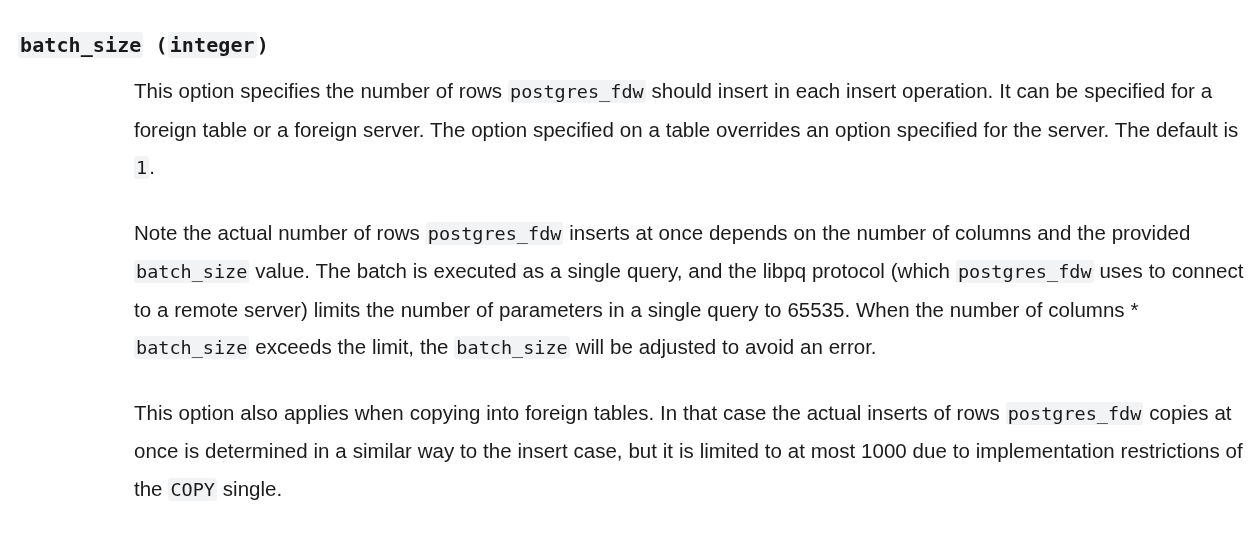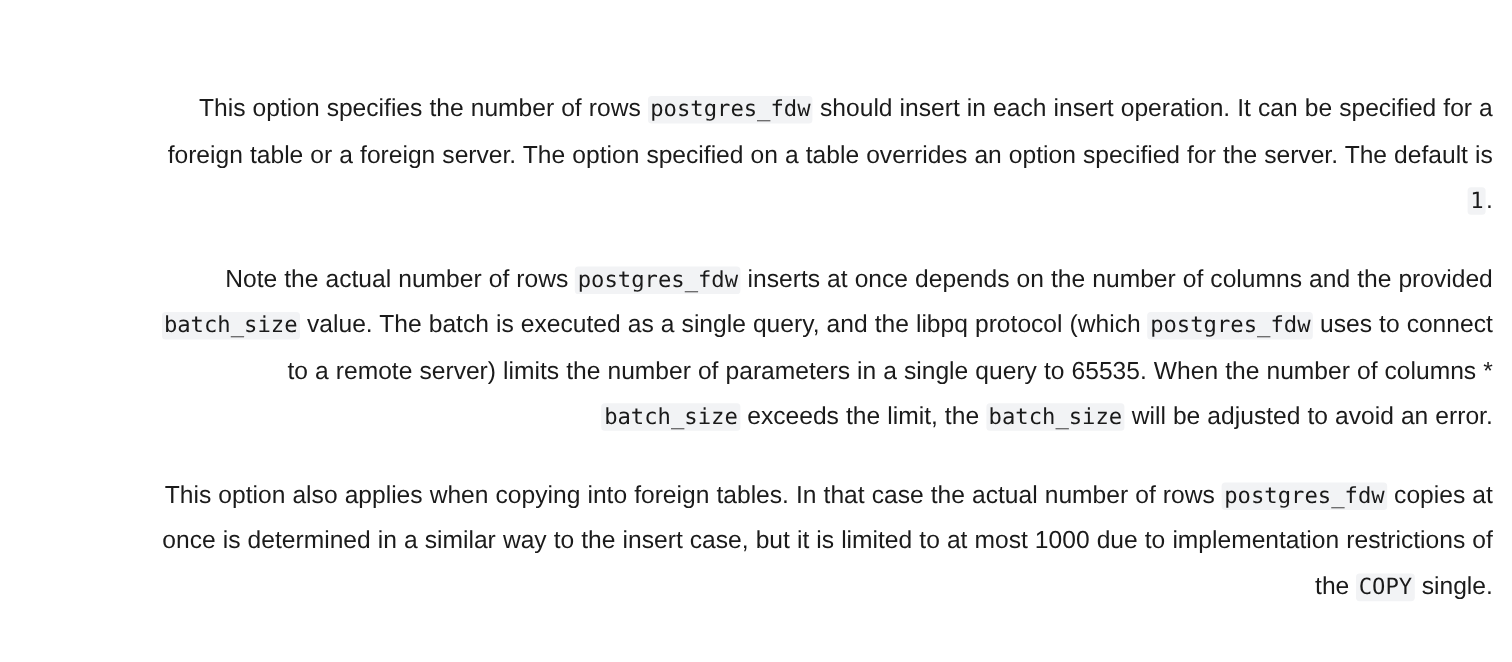--- a/index.html
+++ b/index.html
@@ -49,21 +49,21 @@
     left: 124px;
     top: 72px;
     width: 1120px;
   }
 
   p.para {
     margin: 0 0 27px 10px;
     font-size: 20.5px;
     line-height: 37.5px;
     color: #1b1b1b;
-    text-align: right;
+    text-align: left;
     word-spacing: 0.2px;
   }
   p.para:last-child { margin-bottom: 0; }
 
   
   code, .code {
     font-family: "DejaVu Sans Mono", "Liberation Mono", monospace;
     font-size: 18.5px;
     background: #f2f3f5;
     border-radius: 3px;
@@ -80,29 +80,32 @@
     background-size: 100% 3px;
     background-position: 0 1.52em;
     padding-bottom: 1px;
   }
 </style>
 </head>
 <body>
 
 <div class="page">
 
+  <h2 class="term-heading">
+    <span class="code">batch_size</span><span class="plain"> (</span><span class="code">integer</span><span class="plain">)</span>
+  </h2>
 
   <div class="body-block">
 
     <p class="para">
       <span>This option specifies the number of rows </span><code>postgres_fdw</code><span> should insert in each </span><span class="ul">insert operation.</span><span> It can be specified for a foreign table or a foreign server. The option specified on a table overrides an option specified for the server. The default is </span><code>1</code><span>.</span>
     </p>
 
     <p class="para">
       <span>Note the actual number of rows </span><code>postgres_fdw</code><span> inserts at once depends on the number of columns and the provided </span><code>batch_size</code><span> value. The batch is executed as a single query, and the libpq protocol (which </span><code>postgres_fdw</code><span> uses to connect to a remote server) </span><span class="ul">limits the number of parameters in a single query to 65535.</span><span> When the number of columns * </span><code>batch_size</code><span> exceeds the limit, the </span><code>batch_size</code><span> will be adjusted to avoid an error.</span>
     </p>
 
     <p class="para">
-      <span>This option also applies when copying into foreign tables. In that case the actual number of rows </span><code>postgres_fdw</code><span> copies at once is determined in a similar way to the insert case, but it is limited to at most 1000 due to implementation restrictions of the </span><code>COPY</code><span> single.</span>
+      <span>This option also applies when copying into foreign tables. In that case the actual inserts of rows </span><code>postgres_fdw</code><span> copies at once is determined in a similar way to the insert case, but it is limited to at most 1000 due to implementation restrictions of the </span><code>COPY</code><span> single.</span>
     </p>
 
   </div>
 </div>
 
 </body></html>

